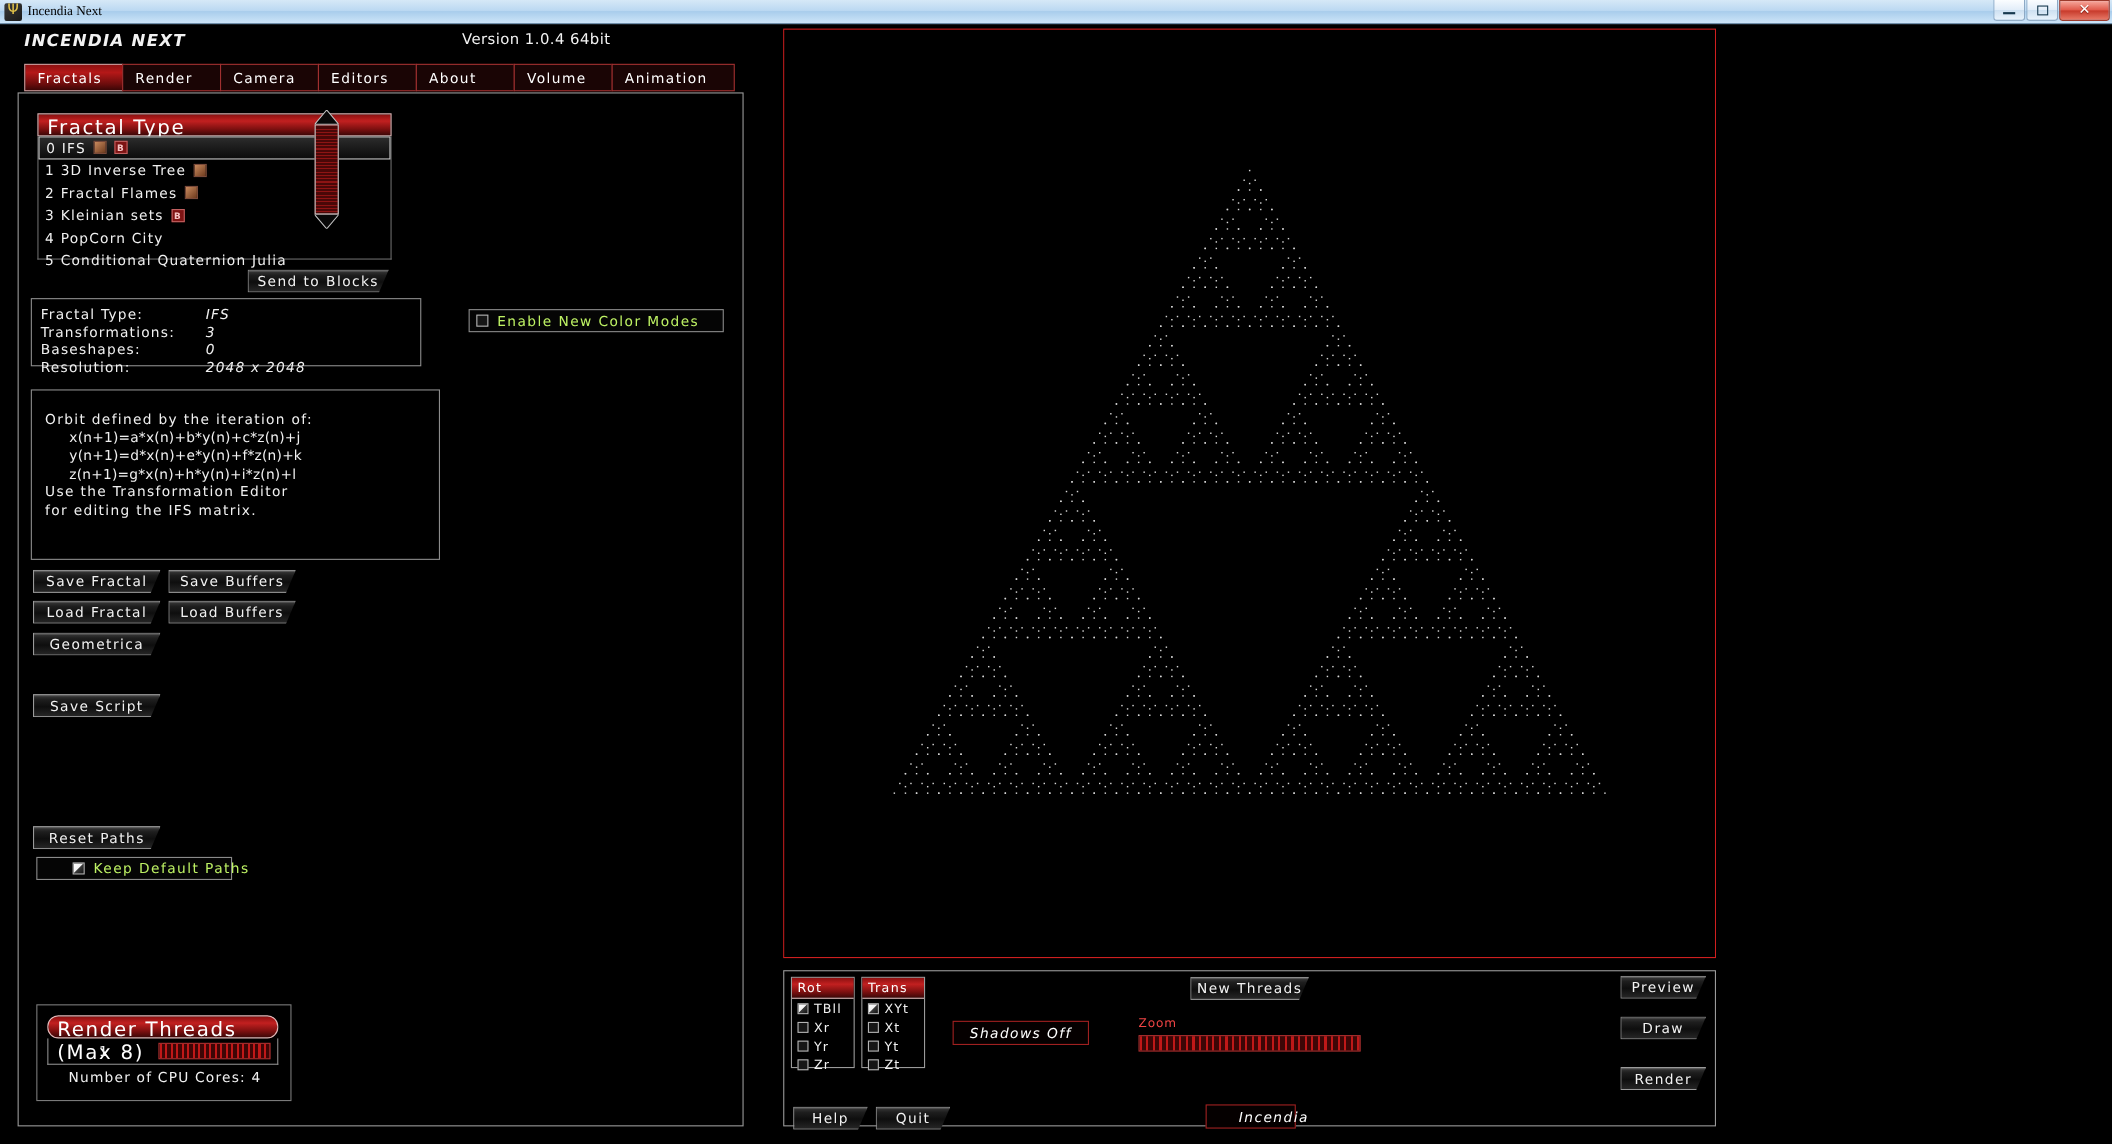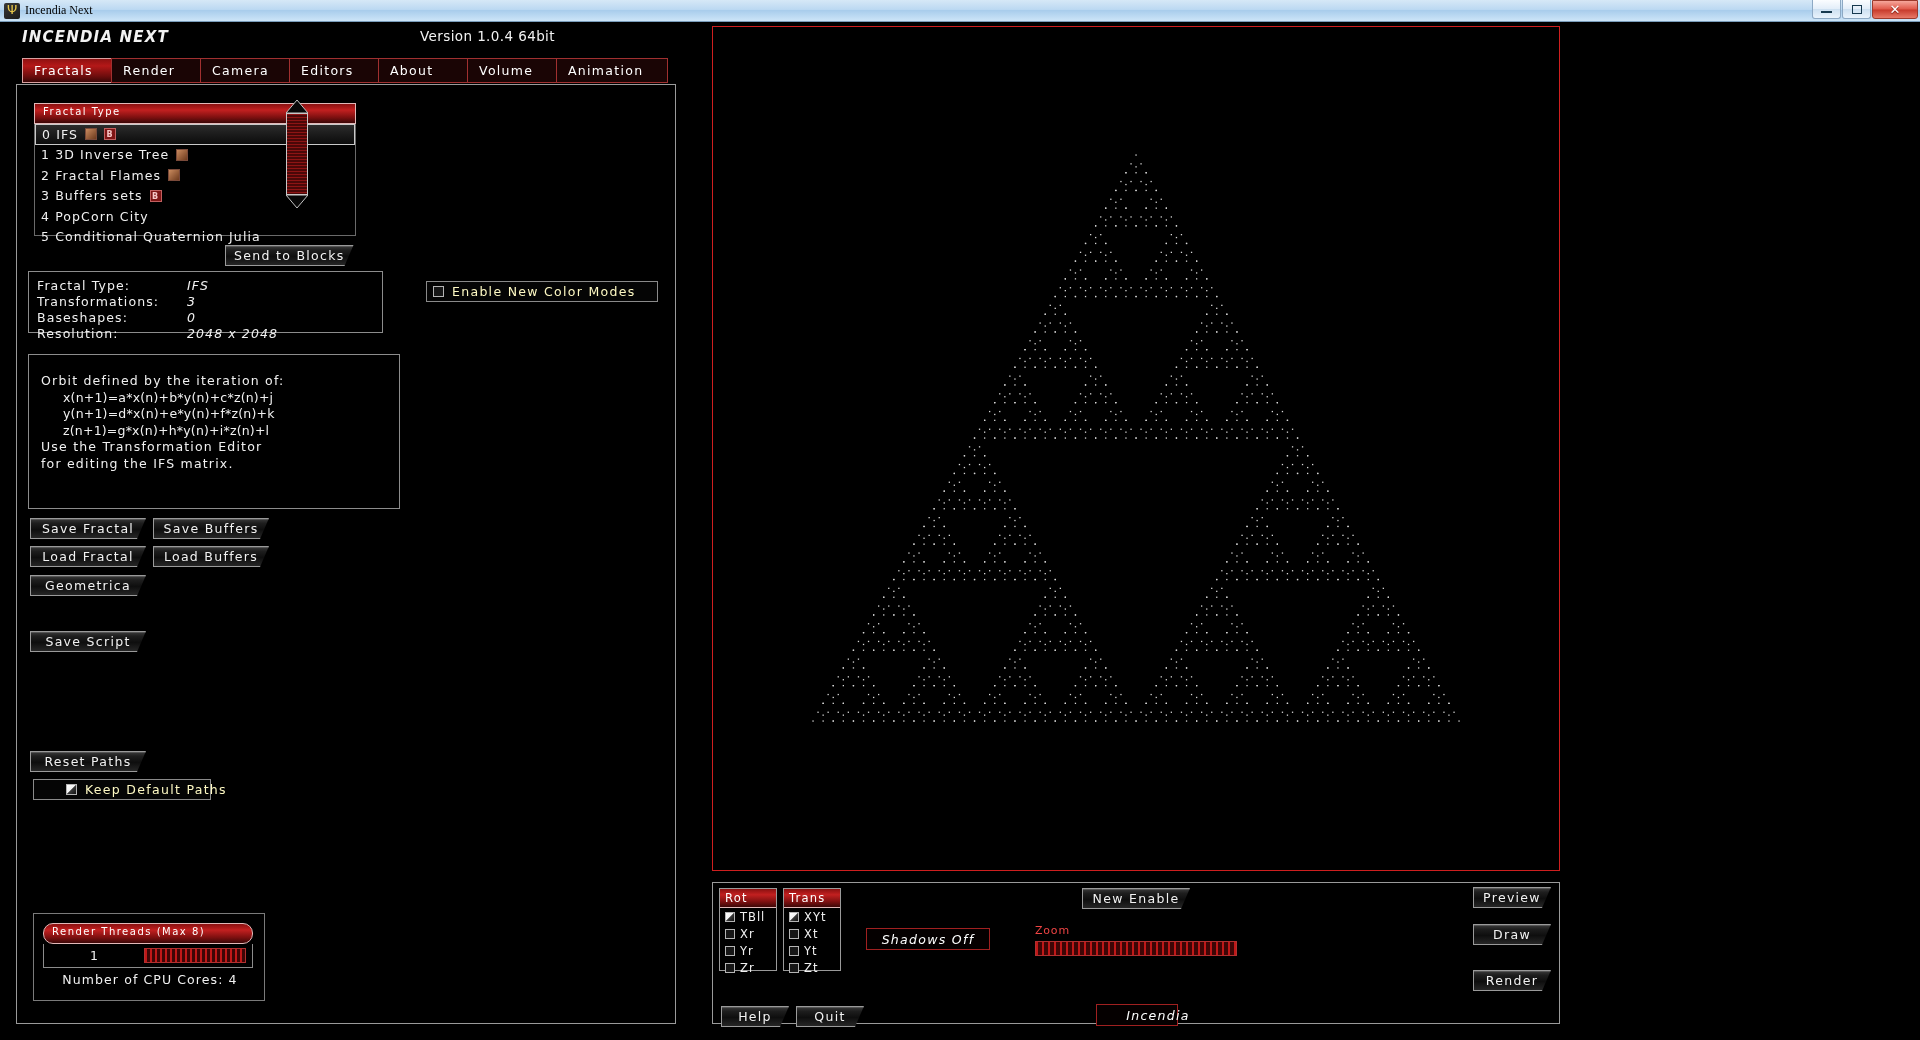--- a/index.html
+++ b/index.html
@@ -75,21 +75,21 @@
     border:1px solid #d9a0a0;
   }
 
   
   .left-panel {
     position:absolute; left:16px; top:84px; width:660px; height:940px;
     border:1px solid #9a9a9a; background:#000;
   }
 
   .section-header {
-    position:absolute; font-size:10px; color:#ffffff; letter-spacing:1.5px;
+    position:absolute; font-size:18px; color:#ffffff; letter-spacing:1.5px;
     background: linear-gradient(to bottom,#8a1010 0%,#c22020 32%,#7e1010 70%,#3c0707 100%);
     border:1px solid #e2b8b8; padding:2px 0 2px 8px;
     font-family:"DejaVu Sans", sans-serif;
   }
 
   
   .ft-header { left:34px; top:103px; width:322px; height:21px; }
   .ft-list {
     position:absolute; left:34px; top:124px; width:322px; height:112px;
     border:1px solid #6a6a6a; border-top:none; background:#000;
@@ -156,21 +156,21 @@
   .orbit-line {
     font-size:12.5px; color:#f0f0f0; letter-spacing:1.2px; line-height:16.5px;
     font-family:"DejaVu Sans", sans-serif; white-space:pre;
   }
   .orbit-line.ind { padding-left:22px; letter-spacing:0.2px; }
 
   
   .chk-row {
     position:absolute; display:flex; align-items:center; height:21px;
     border:1px solid #8a8a8a; background:#050505; padding:0 9px 0 6px;
-    color:#fef9c3; font-size:12.5px; letter-spacing:1.3px;
+    color:#bef264; font-size:12.5px; letter-spacing:1.3px;
     font-family:"DejaVu Sans", sans-serif; white-space:nowrap;
   }
   .cbox {
     width:11px; height:11px; border:1px solid #b4b4b4; margin-right:8px;
     background:#161616; flex:0 0 auto;
   }
   .cbox.checked {
     background: linear-gradient(135deg,#ffffff 0%,#f2f2f2 45%,#3a3a3a 52%,#111 100%);
   }
 
@@ -313,21 +313,21 @@
       <span>3D Inverse Tree</span>
       <span class="tag img"></span>
     </div>
     <div class="ft-row">
       <span>2</span>&nbsp;
       <span>Fractal Flames</span>
       <span class="tag img"></span>
     </div>
     <div class="ft-row">
       <span>3</span>&nbsp;
-      <span>Buffers sets</span>
+      <span>Kleinian sets</span>
       <span class="tag b">B</span>
     </div>
     <div class="ft-row">
       <span>4</span>&nbsp;
       <span>PopCorn City</span>
     </div>
     <div class="ft-row">
       <span>5</span>&nbsp;
       <span>Conditional Quaternion Julia</span>
     </div>
@@ -2150,21 +2150,21 @@
       <span>Yt</span>
     </div>
     <div class="axis-item">
       <span class="cbox"></span>
       <span>Zt</span>
     </div>
   </div>
 
   <div class="redlabel" style="left:866px; top:928px; width:124px; height:22px;">Shadows Off</div>
 
-  <div class="btn" style="left:1082px; top:888px; width:108px;">New Enable</div>
+  <div class="btn" style="left:1082px; top:888px; width:108px;">New Threads</div>
 
   <div class="zoom-label" style="left:1035px; top:924px;">Zoom</div>
   <div class="zoom-bar" style="left:1035px; top:941px; width:202px;"></div>
 
   <div class="redlabel" style="left:1096px; top:1004px; width:82px; height:22px;padding-left:42px;">Incendia</div>
 
   <div class="btn" style="left:1473px; top:887px; width:78px;">Preview</div>
   <div class="btn" style="left:1473px; top:924px; width:78px;">Draw</div>
   <div class="btn" style="left:1473px; top:970px; width:78px;">Render</div>
 

